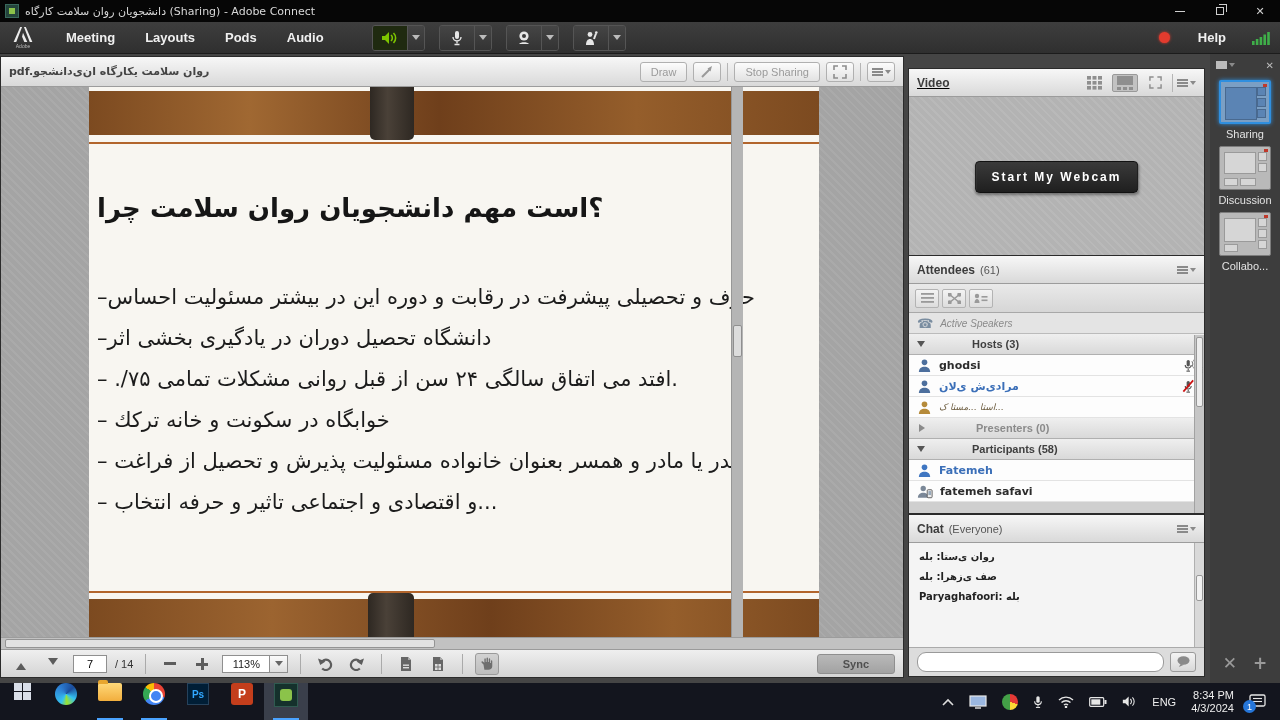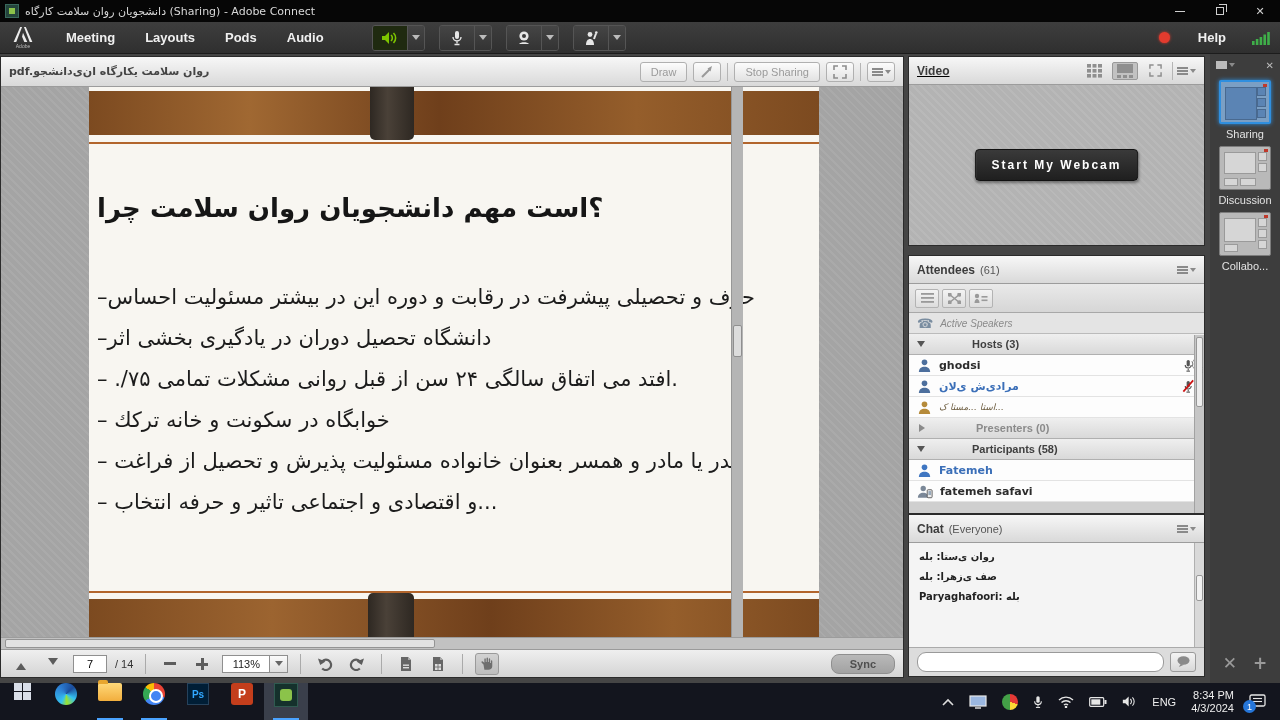--- a/index.html
+++ b/index.html
@@ -76,25 +76,25 @@
   #zoom-box { width:48px; height:18px; border:1px solid #8f8f8f; background:#fff; font-size:11px; display:flex; align-items:center; justify-content:center; color:#222; }
   #zoom-caret { width:18px; height:18px; border:1px solid #8f8f8f; border-left:none; background:linear-gradient(#fbfbfb,#dedede); display:flex; align-items:center; justify-content:center; }
   .arr { width:0; height:0; }
   .arr-up { border:5px solid transparent; border-bottom:7px solid #5c5c5c; }
   .arr-down { border:5px solid transparent; border-top:7px solid #5c5c5c; }
   .minus-glyph { width:12px; height:3px; background:#5c5c5c; }
   .plus-glyph { position:relative; width:12px; height:12px; }
   .plus-glyph::before { content:""; position:absolute; left:0; top:5px; width:12px; height:3px; background:#5c5c5c; }
   .plus-glyph::after { content:""; position:absolute; left:5px; top:0; width:3px; height:12px; background:#5c5c5c; }
   #hand-btn { border:1px solid #9a9a9a; border-radius:3px; background:linear-gradient(#d2d2d2,#bdbdbd); }
-  #sync-btn { margin-left:auto; height:20px; padding:0 18px; border:1px solid #8f8f8f; border-radius:8px; background:linear-gradient(#b9b9b9,#a2a2a2); color:#4f4f4f; font-size:11px; font-weight:bold; display:flex; align-items:center; }
+  #sync-btn { margin-left:auto; height:20px; padding:0 25px; border:1px solid #8f8f8f; border-radius:3px; background:linear-gradient(#b9b9b9,#a2a2a2); color:#4f4f4f; font-size:11px; font-weight:bold; display:flex; align-items:center; }
 
   
   .rpod { position:absolute; left:908px; width:297px; border:1px solid #2b2b2b; background:#cfcfcf; }
-  #video-pod { top:2px; height:190px;text-decoration:underline; }
+  #video-pod { top:14px; height:190px;text-decoration:underline; }
   #video-body { position:relative; height:160px; background:#b3b3b3; background-image:repeating-linear-gradient(45deg, rgba(255,255,255,.08) 0 2px, rgba(0,0,0,0) 2px 6px); }
   #start-webcam { position:absolute; left:50%; top:50%; transform:translate(-50%,-50%); background:linear-gradient(#3a3a3a,#1f1f1f); color:#fff; font-size:12px; font-weight:bold; letter-spacing:2px; padding:8px 16px; border-radius:4px; border:1px solid #111; box-shadow:0 2px 3px rgba(0,0,0,.4); white-space:nowrap; }
   .vid-ibtn { width:26px; height:18px; display:flex; align-items:center; justify-content:center; border-radius:2px; }
   .vid-ibtn.pressed { background:#c2c2c2; border:1px solid #999; }
 
   #attendees-pod { top:201px; height:259px; display:flex; flex-direction:column; }
   .pod-header.small { height:28px; }
   #att-toolbar { height:29px; background:linear-gradient(#e9e9e9,#d6d6d6); border-bottom:1px solid #a8a8a8; display:flex; align-items:center; gap:3px; padding:0 6px; }
   .att-tbtn { width:24px; height:19px; border:1px solid #b3b3b3; border-radius:2px; background:linear-gradient(#f3f3f3,#ddd); display:flex; align-items:center; justify-content:center; }
   #active-speakers { height:21px; background:#e4e4e4; border-bottom:1px solid #bbb; display:flex; align-items:center; gap:7px; padding:0 8px; }

